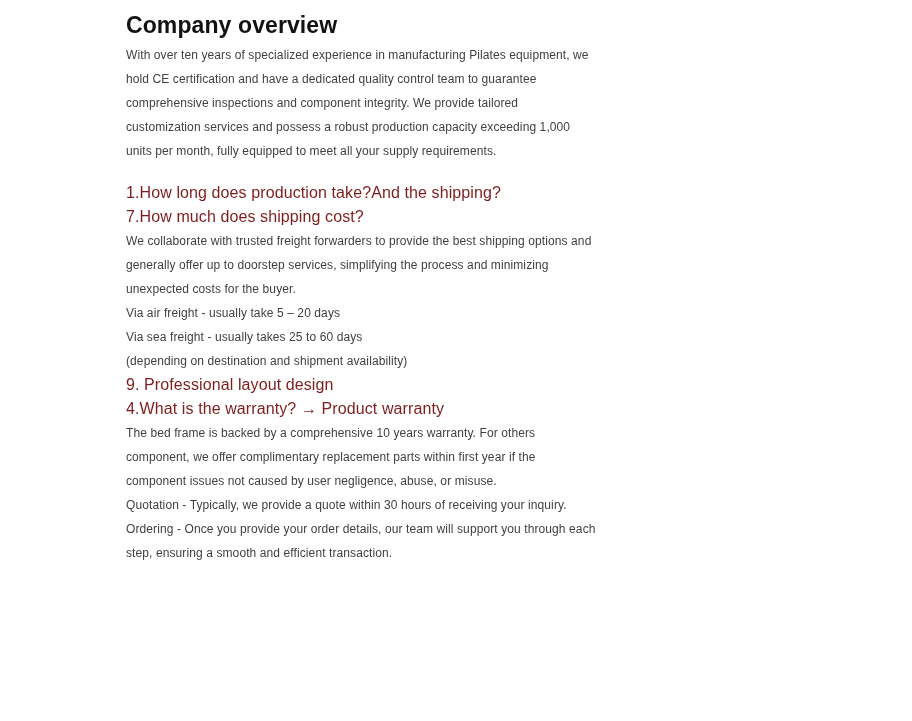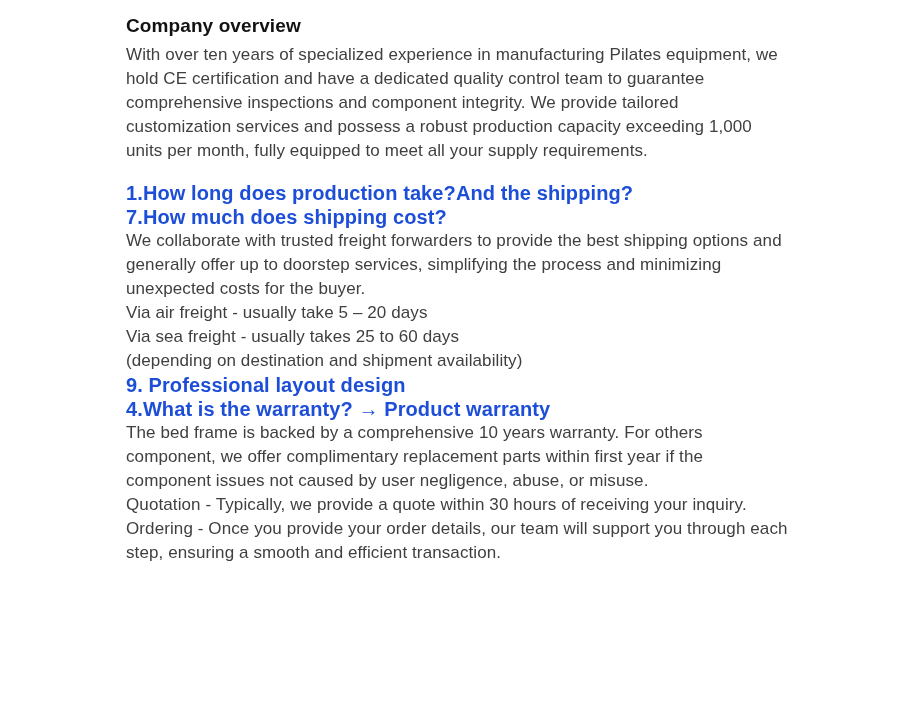--- a/index.html
+++ b/index.html
@@ -14,43 +14,43 @@
     font-family: "Liberation Sans", "DejaVu Sans", sans-serif;
     -webkit-font-smoothing: antialiased;
   }
   .content {
     box-sizing: border-box;
     width: 912px;
     padding: 12px 110px 0 126px;
   }
   .section-title {
     margin: 0 0 4px 0;
-    font-size: 19px;
+    font-size: 23px;
     line-height: 27px;
     font-weight: 700;
     color: #121212;
     letter-spacing: 0.1px;
   }
   .body-text {
     margin: 0;
-    font-size: 17px;
+    font-size: 12px;
     line-height: 24px;
     font-weight: 400;
     color: #3f3f3f;
     white-space: pre-line;
     letter-spacing: 0.1px;
   }
   .overview-paragraph {
     margin-bottom: 18px;
   }
   .faq-question {
-    font-size: 20px;
+    font-size: 16px;
     line-height: 24px;
-    font-weight: 700;
-    color: #1d4ed8;
+    font-weight: 400;
+    color: #7f1d1d;
     letter-spacing: 0.1px;
   }
 </style>
 </head>
 <body>
 
 <div class="content">
 
   <h2 class="section-title">Company overview</h2>
 

